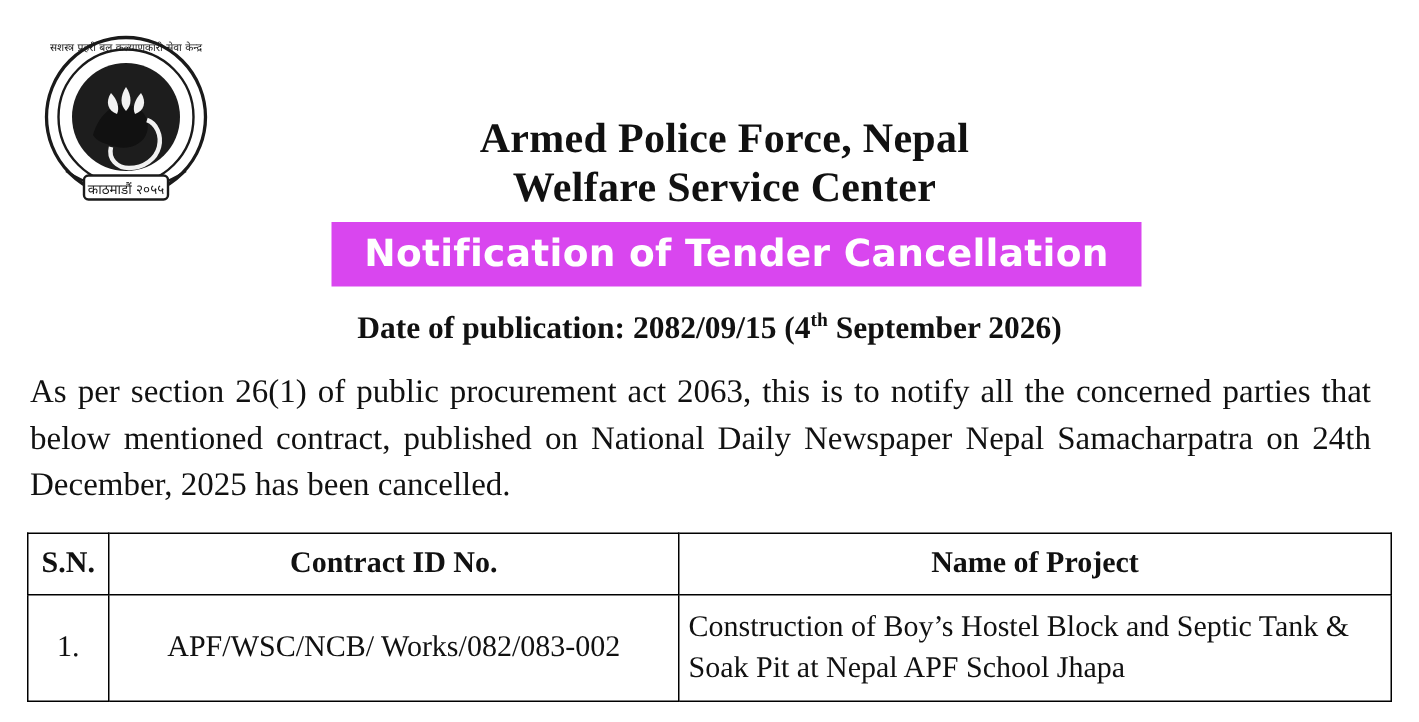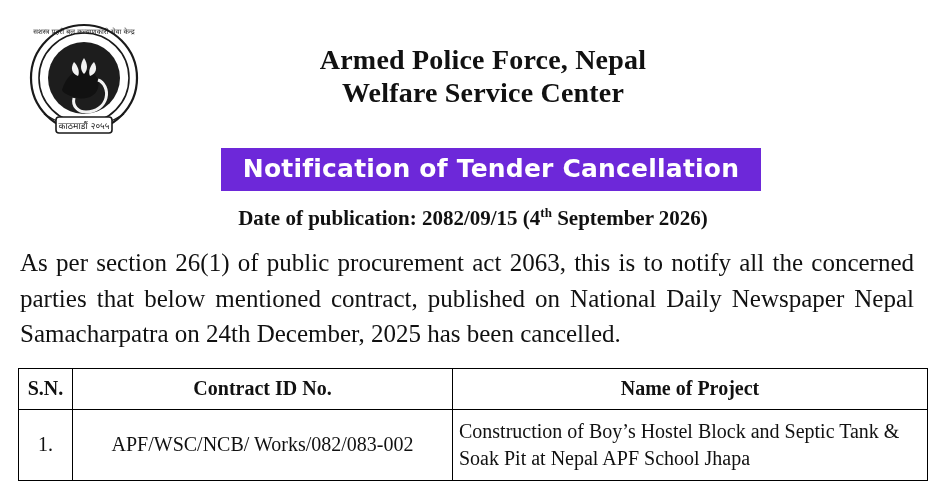--- a/index.html
+++ b/index.html
@@ -35,21 +35,21 @@
     color: rgba(233, 164, 140, 0.40);
     white-space: nowrap;
     pointer-events: none;
     z-index: 0;
   }
 
   
   .header {
     position: relative;
     display: flex;
-    align-items: center;
+    align-items: flex-end;
     z-index: 2;
   }
   .logo-wrap {
     width: 140px;
     flex: 0 0 140px;
     display: flex;
     justify-content: center;
     padding-top: 8px;
   }
   .logo {
@@ -83,21 +83,21 @@
 
   
   .banner-row {
     position: relative;
     text-align: center;
     margin-top: 6px;
     z-index: 2;
   }
   .banner {
     display: inline-block;
-    background: #6d28d9;
+    background: #d946ef;
     color: #ffffff;
     font-family: "DejaVu Sans", sans-serif;
     font-size: 25px;
     font-weight: 700;
     letter-spacing: 0.2px;
     padding: 6px 22px 8px 22px;
     margin-left: 36px;
   }
 
   
@@ -111,21 +111,21 @@
   }
   .pubdate sup {
     font-size: 13px;
     vertical-align: super;
   }
 
   
   .body-par {
     position: relative;
     margin: 14px 18px 0 6px;
-    font-size: 25px;
+    font-size: 22px;
     line-height: 1.42;
     text-align: justify;
     text-justify: inter-word;
     z-index: 2;
   }
 
   
   .tbl-wrap {
     position: relative;
     margin: 16px 4px 0 4px;

